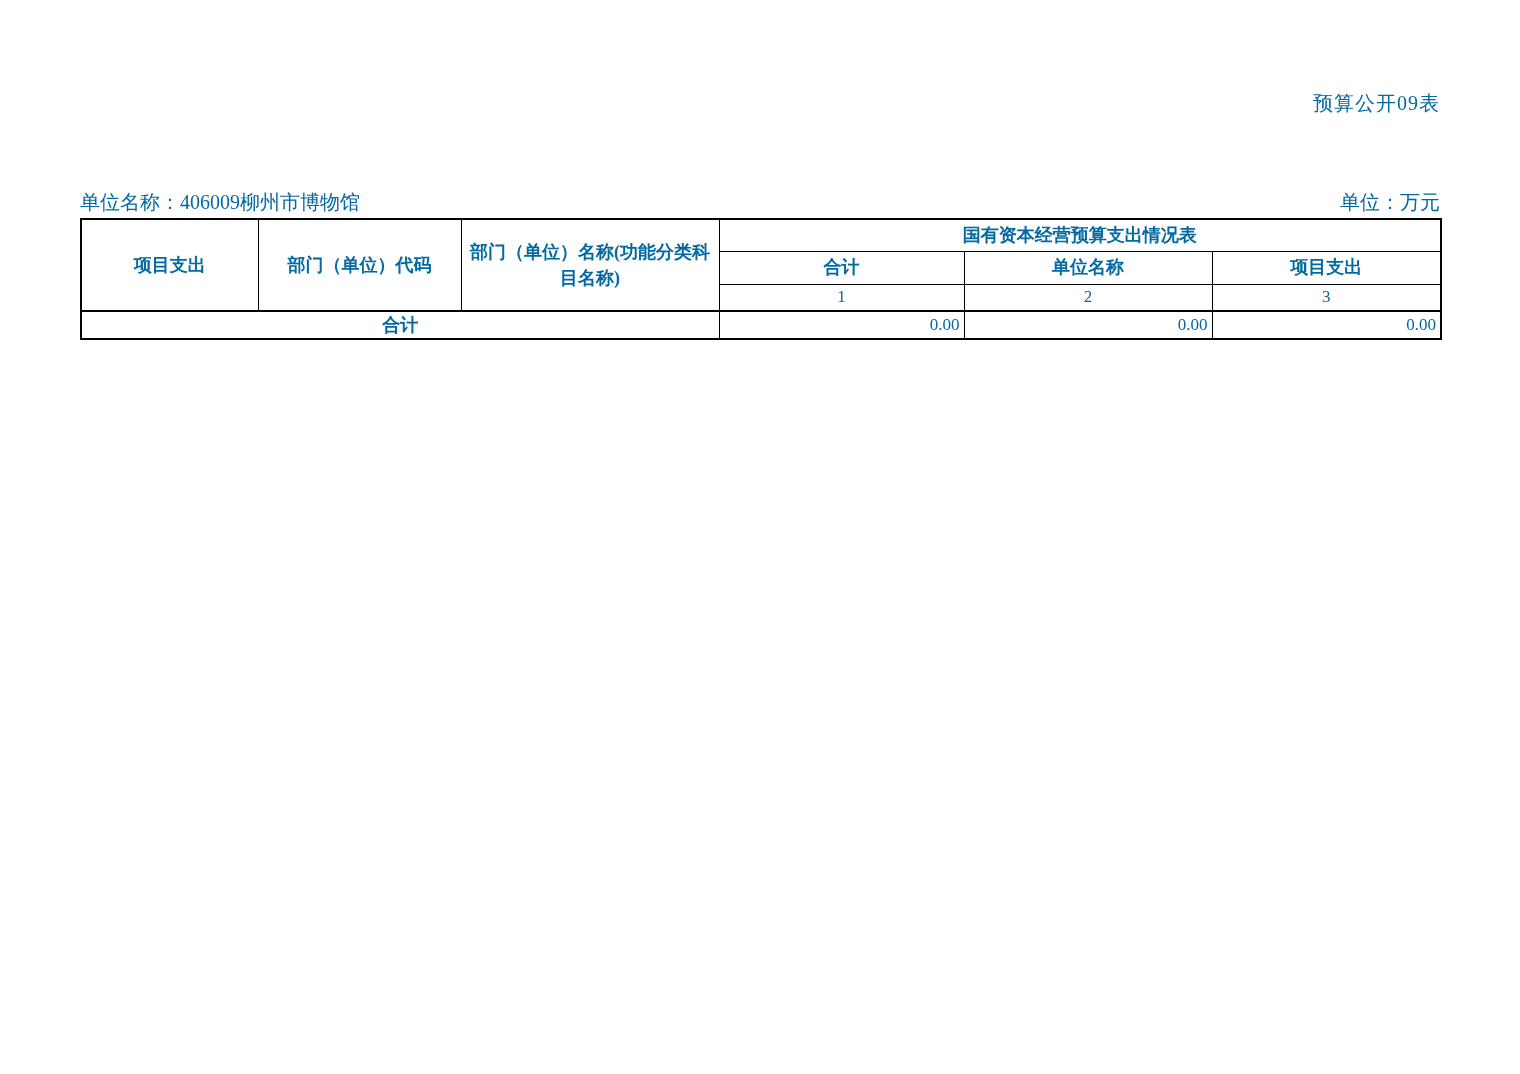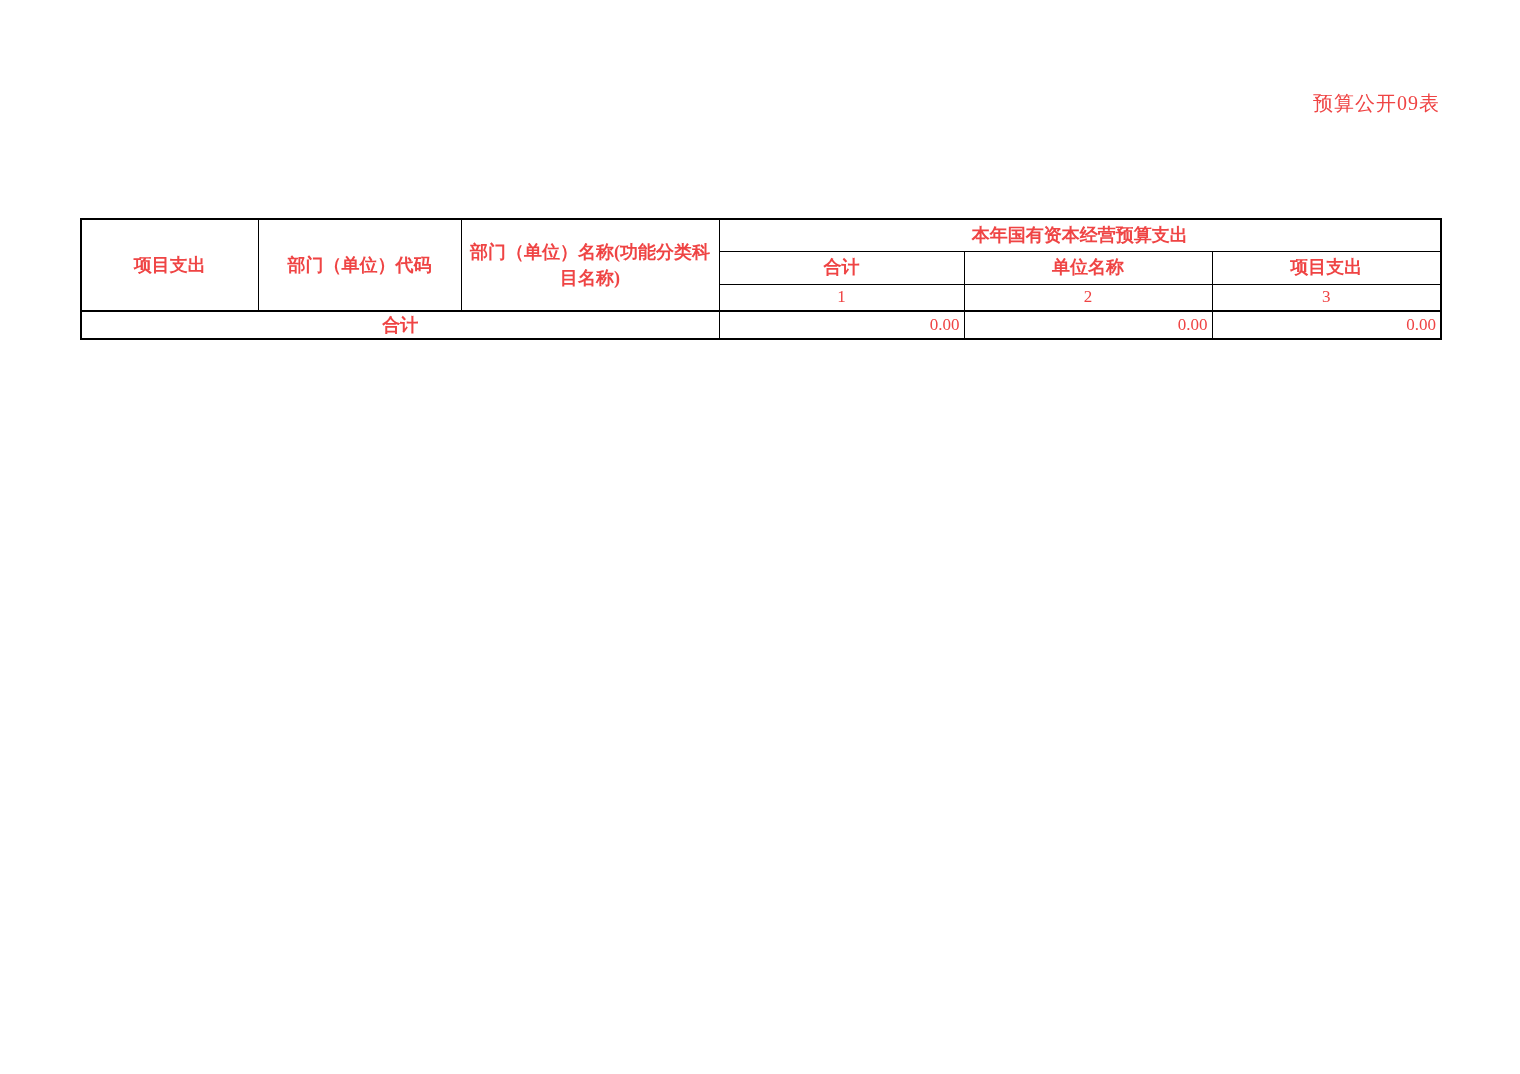--- a/index.html
+++ b/index.html
@@ -2,21 +2,21 @@
 <html><head>
 <meta charset="utf-8">
 <style>
   * { margin: 0; padding: 0; box-sizing: border-box; }
   html, body { background: #ffffff; }
   .page {
     position: relative;
     width: 1520px;
     height: 1074px;
     background: #ffffff;
-    color: #ef4444;
+    color: #0369a1;
     font-family: "Liberation Serif", "DejaVu Serif", serif;
     overflow: hidden;
   }
   .doc-label {
     position: absolute;
     top: 90px;
     right: 80px;
     font-size: 20px;
     letter-spacing: 1px;
   }
@@ -89,36 +89,40 @@
   }
 </style>
 </head>
 <body>
 
 <div class="page">
 
   <div class="doc-label">预算公开09表</div>
 
 
+  <div class="meta">
+    <span>单位名称：406009柳州市博物馆</span>
+    <span>单位：万元</span>
+  </div>
 
   <table class="budget">
     <colgroup>
       <col style="width:177px">
       <col style="width:203px">
       <col style="width:258px">
       <col style="width:245px">
       <col style="width:248px">
       <col style="width:229px">
     </colgroup>
     <thead>
       <tr class="group-row">
         <th rowspan="3">项目支出</th>
         <th rowspan="3">部门（单位）代码</th>
         <th rowspan="3">部门（单位）名称(功能分类科目名称)</th>
-        <th colspan="3">本年国有资本经营预算支出</th>
+        <th colspan="3">国有资本经营预算支出情况表</th>
       </tr>
       <tr class="sub-row">
         <th>合计</th>
         <th>单位名称</th>
         <th>项目支出</th>
       </tr>
       <tr class="index-row">
         <td>1</td>
         <td>2</td>
         <td>3</td>

